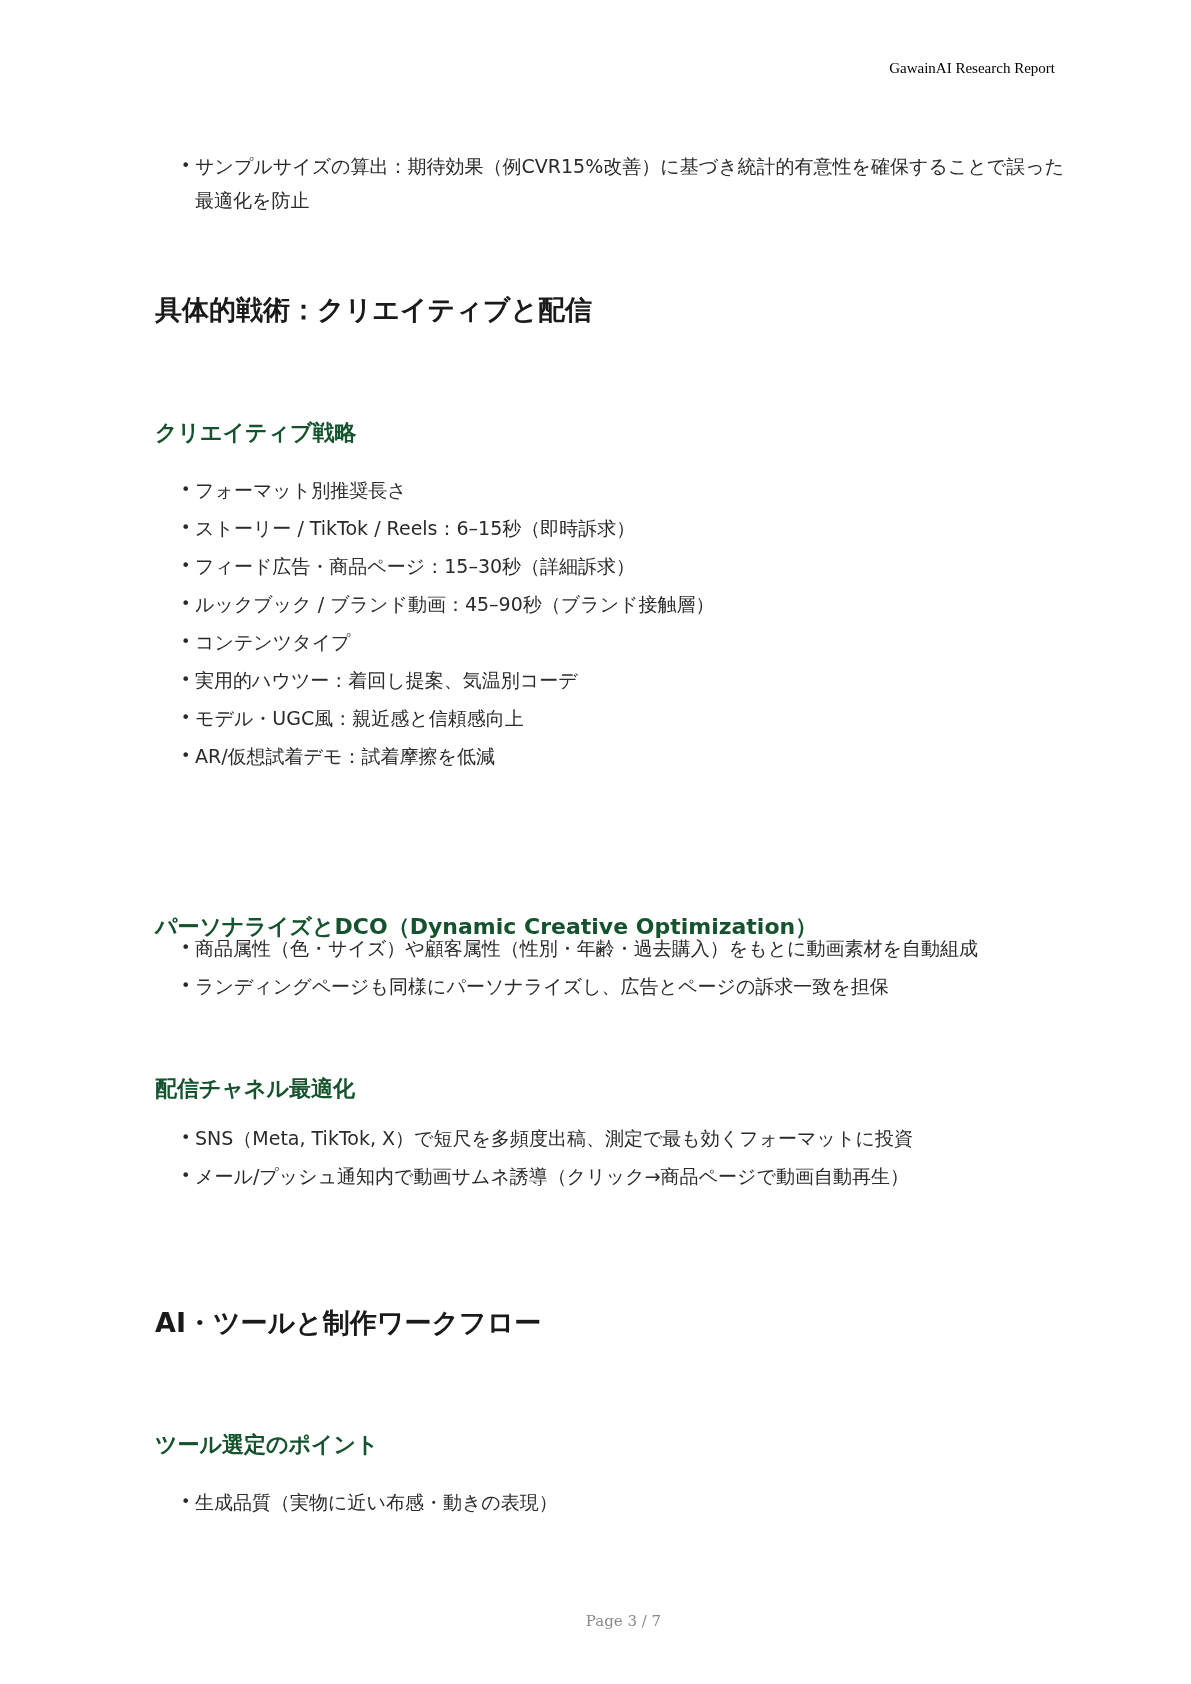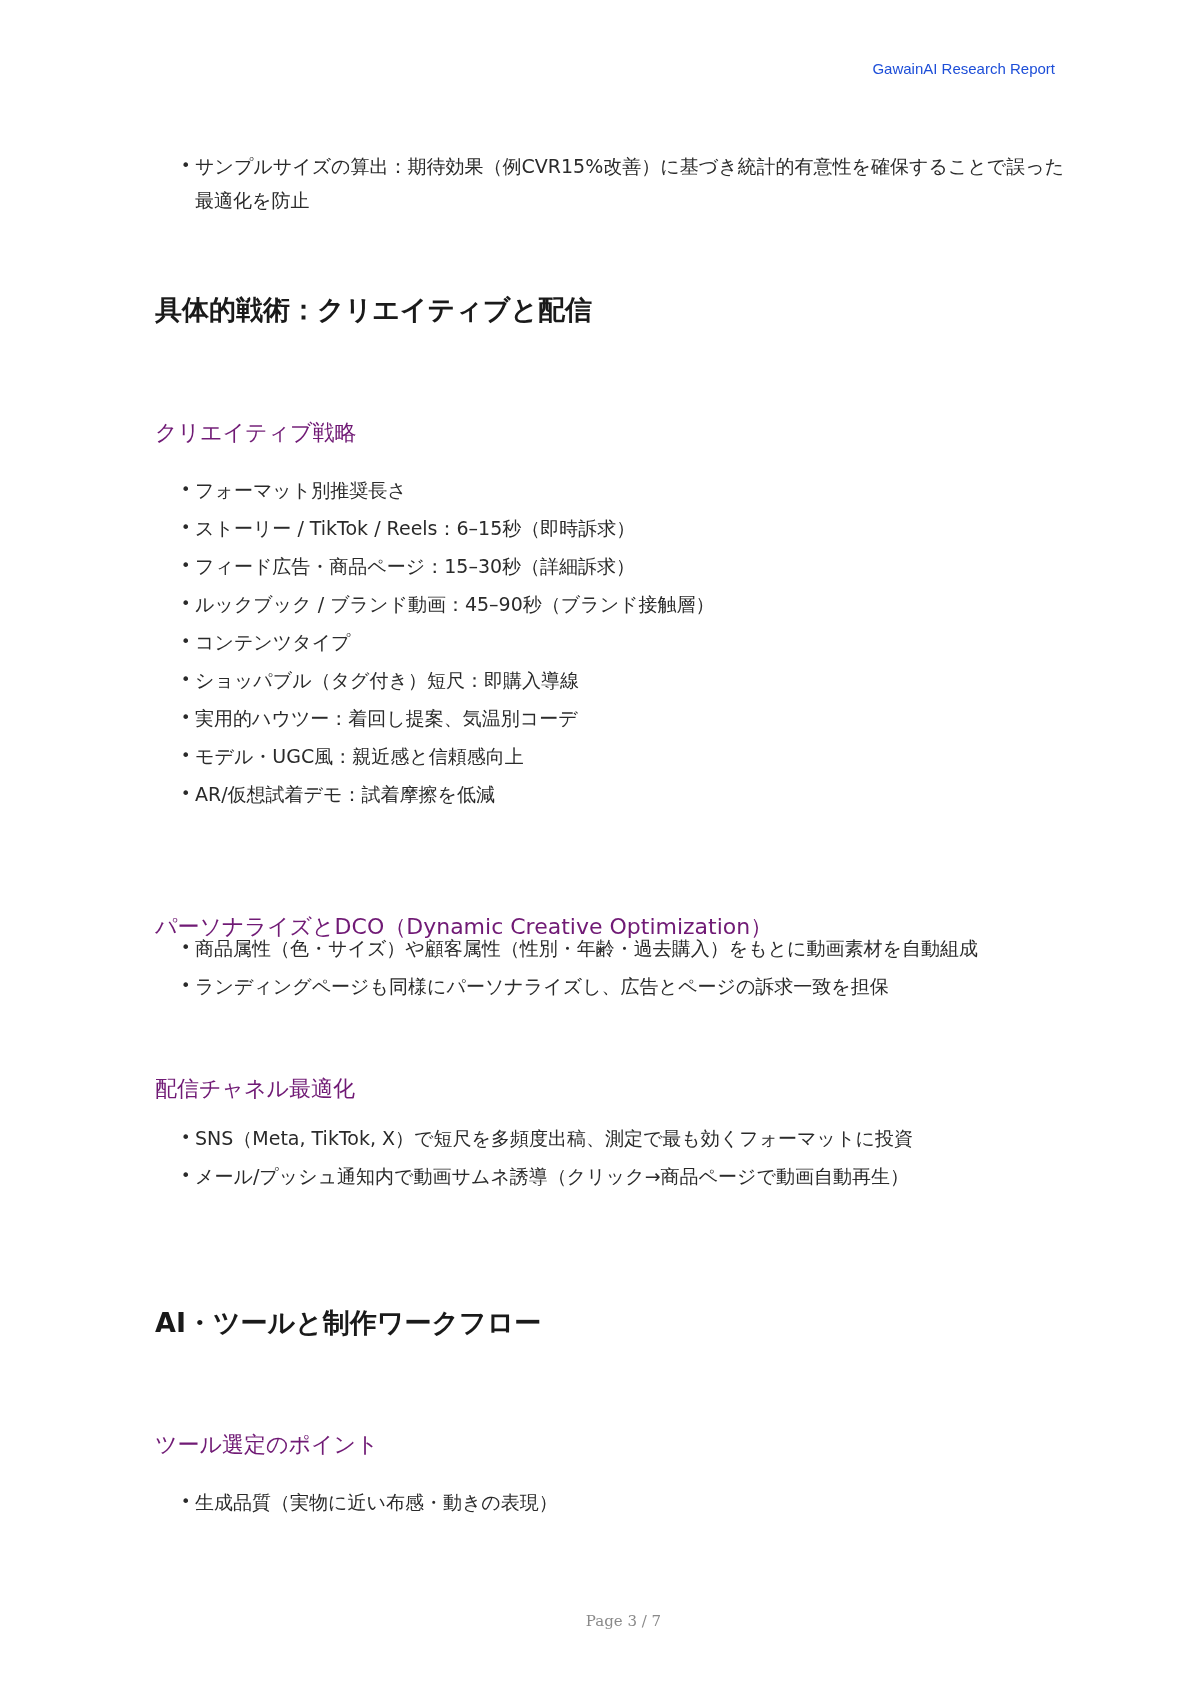--- a/index.html
+++ b/index.html
@@ -1,29 +1,29 @@
 <!DOCTYPE html>
 <html><head>
 <meta charset="utf-8">
 <style>
   html, body { margin: 0; padding: 0; background: #ffffff; }
   body { width: 1191px; height: 1684px; position: relative; overflow: hidden;
          font-family: "DejaVu Sans", "Liberation Sans", sans-serif; color: #222222; }
-  .header { position: absolute; top: 60px; right: 136px; font-family: Liberation Sans, sans-serif;
-            font-size: 15px; color: #1d4ed8; }
+  .header { position: absolute; top: 60px; right: 136px; font-family: Liberation Serif, serif;
+            font-size: 15px; color: #000000; }
   .footer { position: absolute; top: 1612px; left: 0; width: 1191px; text-align: center;
             font-family: "DejaVu Serif", "Liberation Serif", serif; font-size: 15px; color: #8a8a8a; padding-left: 28px; }
   .content { position: absolute; left: 155px; top: 0; width: 880px; }
   .abs { position: absolute; left: 0; }
   ul { list-style: none; margin: 8px; padding: 0; }
   li { position: relative; padding-left: 32px; font-size: 19px; line-height: 34px; color: #2a2a2a; white-space: nowrap; }
   li::before { content: "•"; position: absolute; left: 18px; top: 0; font-size: 16px; }
   li.wrap { white-space: normal; width: 880px; }
   h2 { margin: 0; font-size: 27px; font-weight: bold; color: #1a1a1a; white-space: nowrap; }
-  h3 { margin: 0; font-size: 22px; font-weight: normal; color: #701a75; white-space: nowrap; }
+  h3 { margin: 0; font-size: 22px; font-weight: bold; color: #14532d; white-space: nowrap; }
 </style>
 </head>
 <body>
 
 <div class="header">GawainAI Research Report</div>
 
 <div class="content">
 
   <ul class="abs" style="top:141px;">
     <li class="wrap">サンプルサイズの算出：期待効果（例CVR15%改善）に基づき統計的有意性を確保することで誤った最適化を防止</li>
@@ -31,21 +31,20 @@
 
   <h2 class="abs" style="top:292px;">具体的戦術：クリエイティブと配信</h2>
 
   <h3 class="abs" style="top:418px;">クリエイティブ戦略</h3>
   <ul class="abs" style="top:465px;">
     <li style="height:38px">フォーマット別推奨長さ</li>
     <li style="height:38px">ストーリー / TikTok / Reels：6–15秒（即時訴求）</li>
     <li style="height:38px">フィード広告・商品ページ：15–30秒（詳細訴求）</li>
     <li style="height:38px">ルックブック / ブランド動画：45–90秒（ブランド接触層）</li>
     <li style="height:38px">コンテンツタイプ</li>
-    <li style="height:38px">ショッパブル（タグ付き）短尺：即購入導線</li>
     <li style="height:38px">実用的ハウツー：着回し提案、気温別コーデ</li>
     <li style="height:38px">モデル・UGC風：親近感と信頼感向上</li>
     <li style="height:38px">AR/仮想試着デモ：試着摩擦を低減</li>
   </ul>
 
   <h3 class="abs" style="top:876px;margin-top:36px;">パーソナライズとDCO（Dynamic Creative Optimization）</h3>
   <ul class="abs" style="top:923px;">
     <li style="height:38px">商品属性（色・サイズ）や顧客属性（性別・年齢・過去購入）をもとに動画素材を自動組成</li>
     <li style="height:38px">ランディングページも同様にパーソナライズし、広告とページの訴求一致を担保</li>
   </ul>

